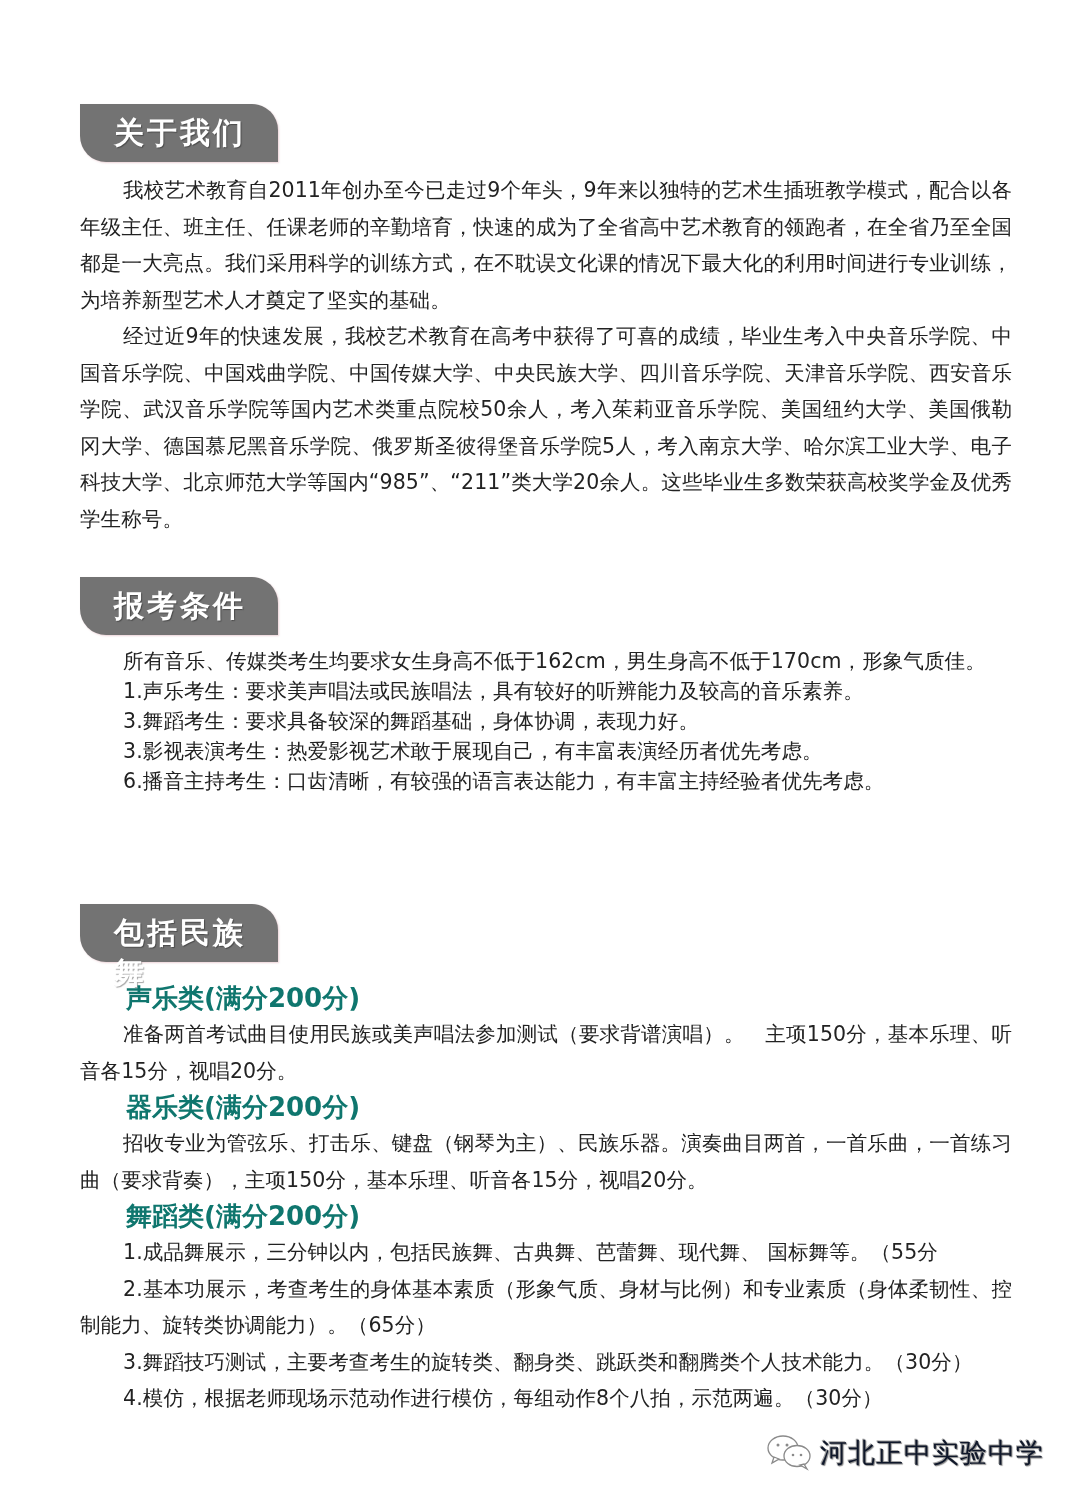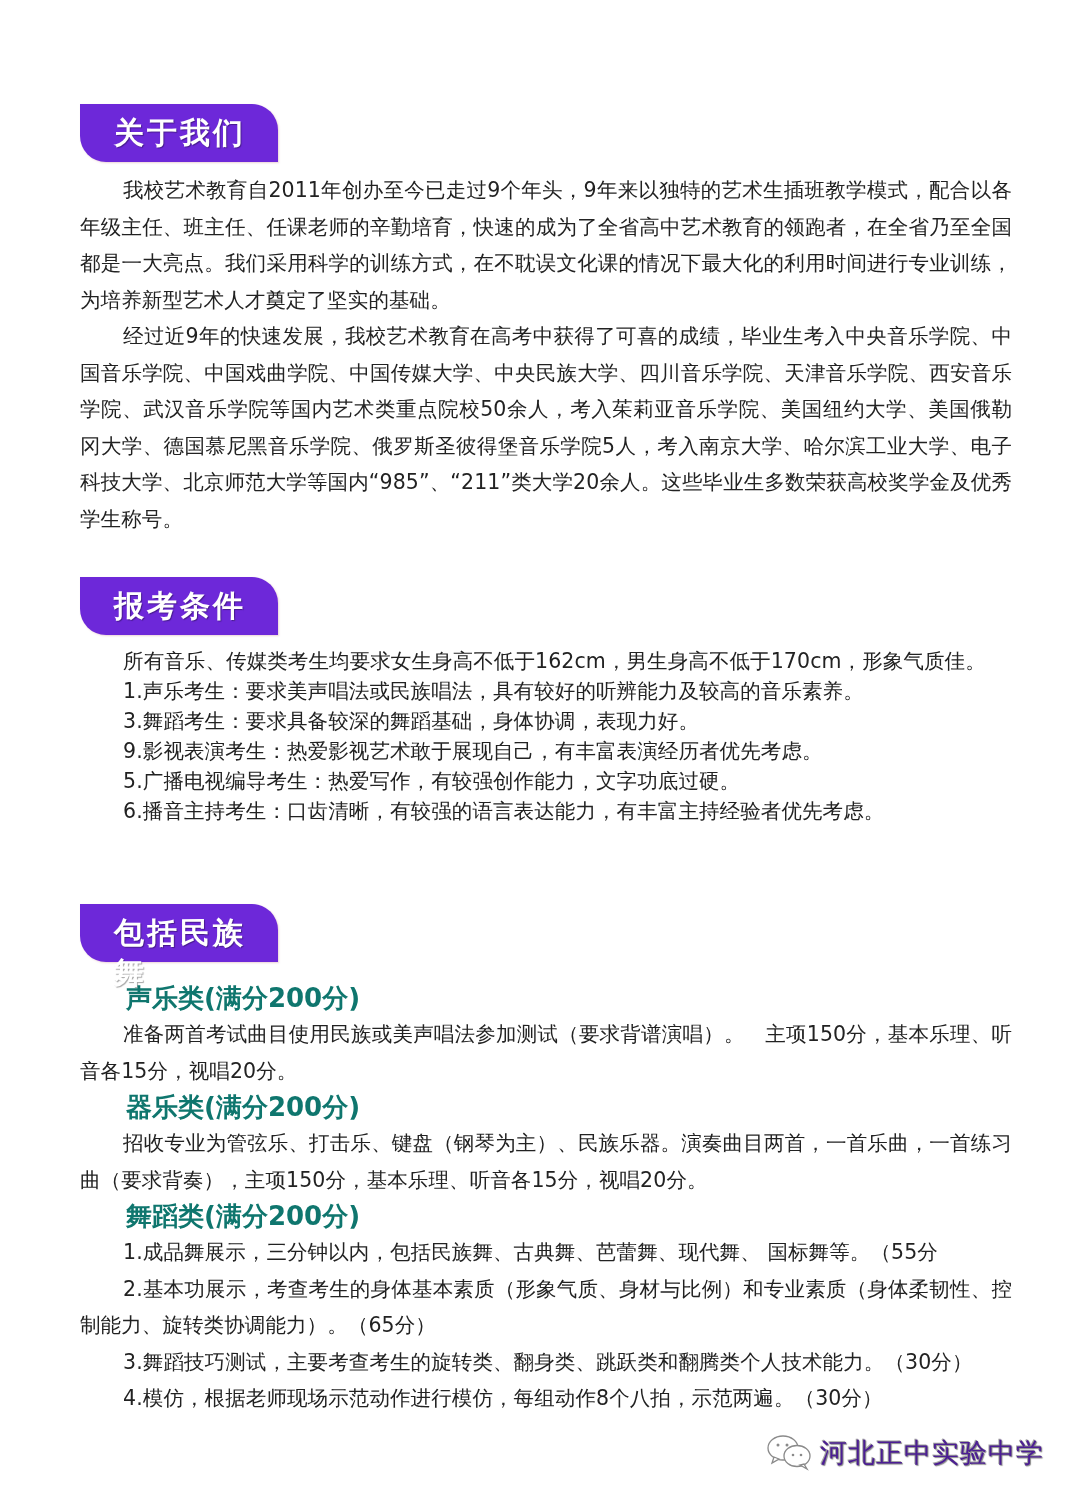--- a/index.html
+++ b/index.html
@@ -5,21 +5,21 @@
     html, body { margin: 0; padding: 0; background: #ffffff; }
     body {
       width: 1080px; height: 1500px; position: relative; overflow: hidden;
       font-family: "DejaVu Sans", "Liberation Sans", sans-serif;
       color: #222222;
     }
     .page { position: absolute; left: 80px; top: 0; width: 932px; }
     .badge {
       position: absolute; left: 0;
       width: 198px; height: 58px;
-      background: #6d28d9;
+      background: #737373;
       border-radius: 0 26px 0 26px;
       box-shadow: 1px 1px 2px rgba(180,80,100,0.25);
     }
     .badge span {
       position: absolute; left: 34px; top: 9px;
       color: #ffffff; font-weight: bold; font-size: 30px; letter-spacing: 3px;
       line-height: 40px;
       text-shadow: 1px 1px 1px rgba(0,0,0,0.35);
     }
     .block { position: absolute; left: 0; width: 932px; }
@@ -28,21 +28,21 @@
       text-align: justify; margin: 0; letter-spacing: 0.1px;
     }
     .para.tight { line-height: 30px; }
     .sub {
       font-size: 26px; font-weight: bold; margin: 0; padding-left: 46px;
       line-height: 36px; color: #0f766e;
     }
     .footer {
       position: absolute; right: 36px; top: 1434px;
       display: flex; align-items: center; gap: 6px;
-      color: #4c1d95; font-size: 27px; letter-spacing: 1px;
+      color: #0f172a; font-size: 27px; letter-spacing: 1px;
       text-shadow: 0 0 1px #777, 1px 1px 1px #888, -1px -1px 0 #aaa;
     }
     .footer svg { display: block; }
   </style>
 </head>
 <body>
 
 <div class="page">
 
   <div class="badge" style="top:104px;">
@@ -53,22 +53,21 @@
     <p class="para">经过近9年的快速发展，我校艺术教育在高考中获得了可喜的成绩，毕业生考入中央音乐学院、中国音乐学院、中国戏曲学院、中国传媒大学、中央民族大学、四川音乐学院、天津音乐学院、西安音乐学院、武汉音乐学院等国内艺术类重点院校50余人，考入茱莉亚音乐学院、美国纽约大学、美国俄勒冈大学、德国慕尼黑音乐学院、俄罗斯圣彼得堡音乐学院5人，考入南京大学、哈尔滨工业大学、电子科技大学、北京师范大学等国内“985”、“211”类大学20余人。这些毕业生多数荣获高校奖学金及优秀学生称号。</p>
   </div>
 
   <div class="badge" style="top:577px;">
     <span>报考条件</span>
   </div>
   <div class="block" style="top:646px;">
     <p class="para tight">所有音乐、传媒类考生均要求女生身高不低于162cm，男生身高不低于170cm，形象气质佳。</p>
     <p class="para tight">1.声乐考生：要求美声唱法或民族唱法，具有较好的听辨能力及较高的音乐素养。</p>
     <p class="para tight">3.舞蹈考生：要求具备较深的舞蹈基础，身体协调，表现力好。</p>
-    <p class="para tight">9.影视表演考生：热爱影视艺术敢于展现自己，有丰富表演经历者优先考虑。</p>
-    <p class="para tight">5.广播电视编导考生：热爱写作，有较强创作能力，文字功底过硬。</p>
+    <p class="para tight">3.影视表演考生：热爱影视艺术敢于展现自己，有丰富表演经历者优先考虑。</p>
     <p class="para tight">6.播音主持考生：口齿清晰，有较强的语言表达能力，有丰富主持经验者优先考虑。</p>
   </div>
 
   <div class="badge" style="top:904px;">
     <span>包括民族舞</span>
   </div>
   <div class="block" style="top:980px;">
     <p class="sub">声乐类(满分200分)</p>
     <p class="para">准备两首考试曲目使用民族或美声唱法参加测试（要求背谱演唱）。　主项150分，基本乐理、听音各15分，视唱20分。</p>
     <p class="sub">器乐类(满分200分)</p>

